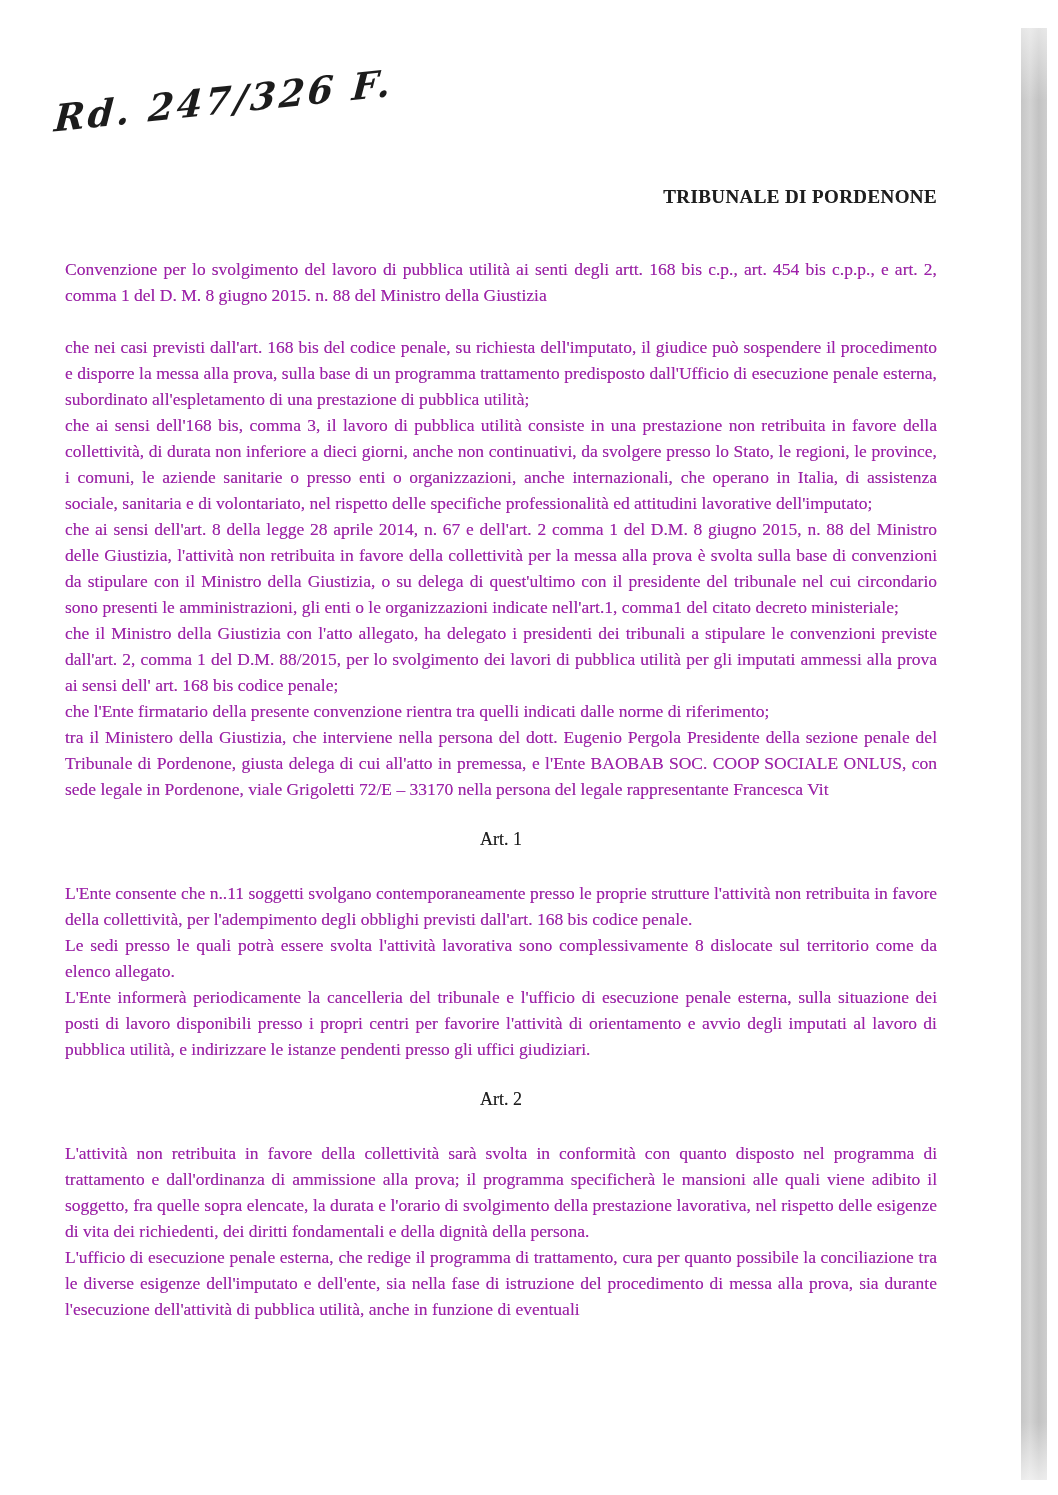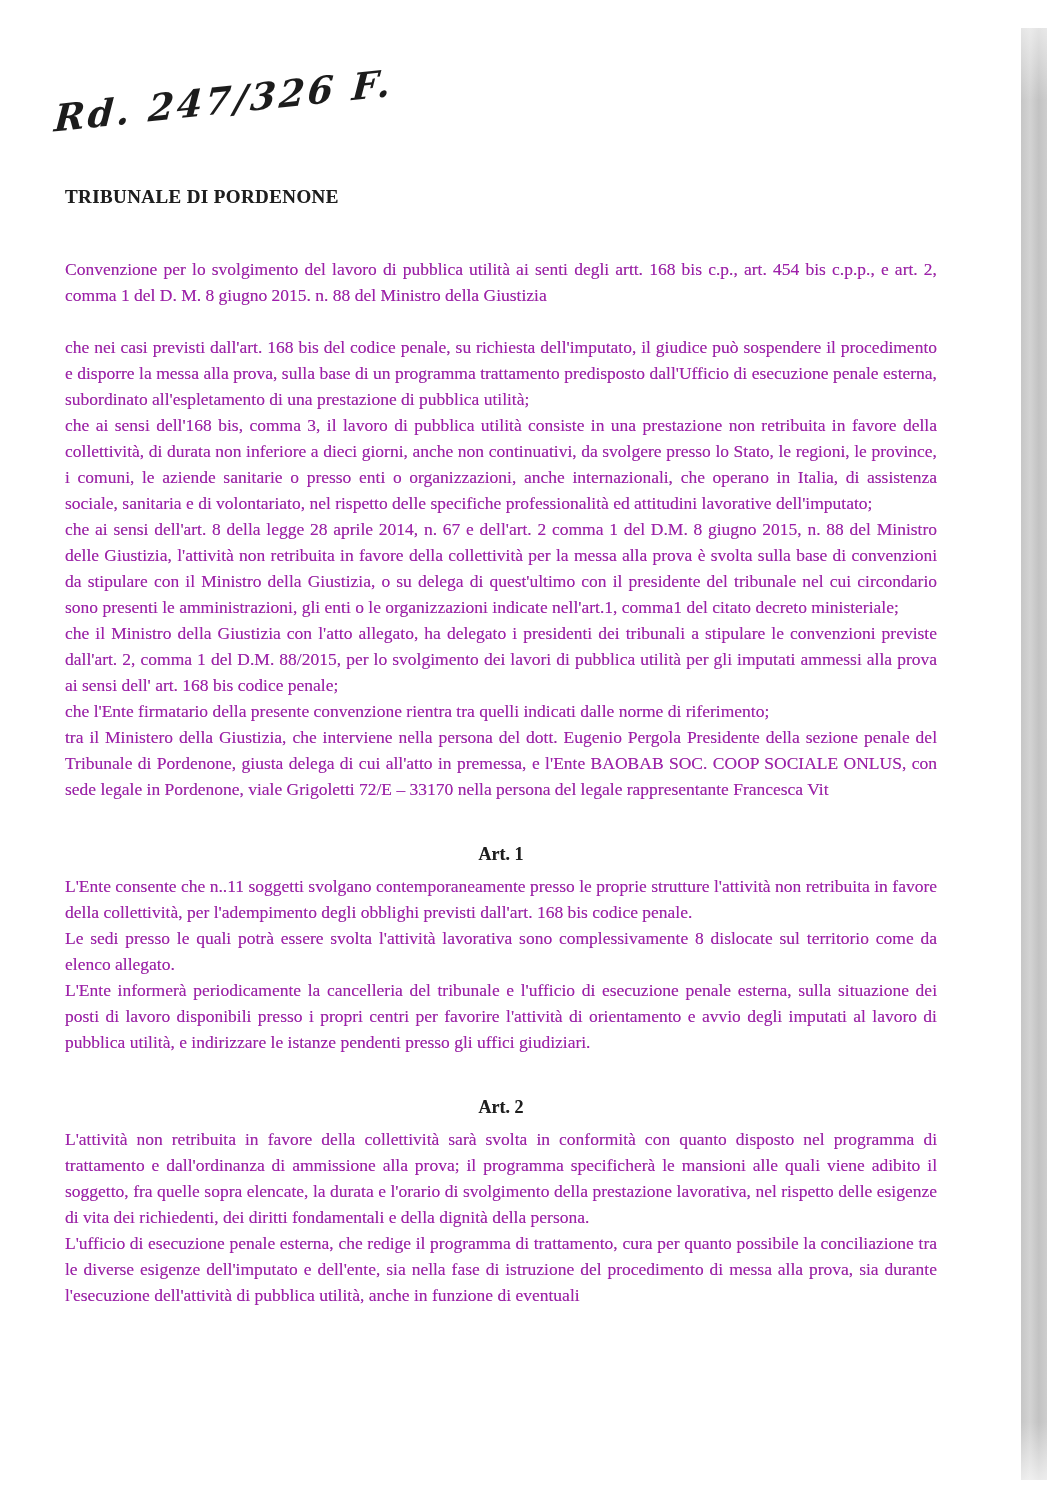--- a/index.html
+++ b/index.html
@@ -43,21 +43,21 @@
     white-space: nowrap;
   }
   .doc {
     position: absolute;
     left: 65px;
     top: 0;
     width: 872px;
   }
   .doc-title {
     margin-top: 186px;
-    text-align: left;
+    text-align: right;
     font-weight: bold;
     font-size: 19px;
     letter-spacing: 0.4px;
     color: #1e1e1e;
     text-shadow: 0 0 0.6px rgba(0,0,0,0.45);
   }
   .body-text {
     font-size: 17.5px;
     line-height: 26px;
     text-align: justify;
@@ -82,28 +82,28 @@
   .premesso-body p,
   .article-body p {
     margin: 0;
     font-family: Liberation Serif, serif;
   }
   .stipulation {
     margin-top: 22px;
   }
   .article-heading {
     text-align: center;
-    font-weight: bold;
+    font-weight: normal;
     font-size: 18px;
-    margin-top: 42px;
+    margin-top: 27px;
     color: #1e1e1e;
     text-shadow: 0 0 0.6px rgba(0,0,0,0.45);
   }
   .article-body {
-    margin-top: 8px;
+    margin-top: 30px;
   }
 </style>
 </head>
 <body>
 
 <div class="page">
 
   <div class="scan-band"></div>
 
   <div class="handwritten">Rd. 247/326 F.</div>

